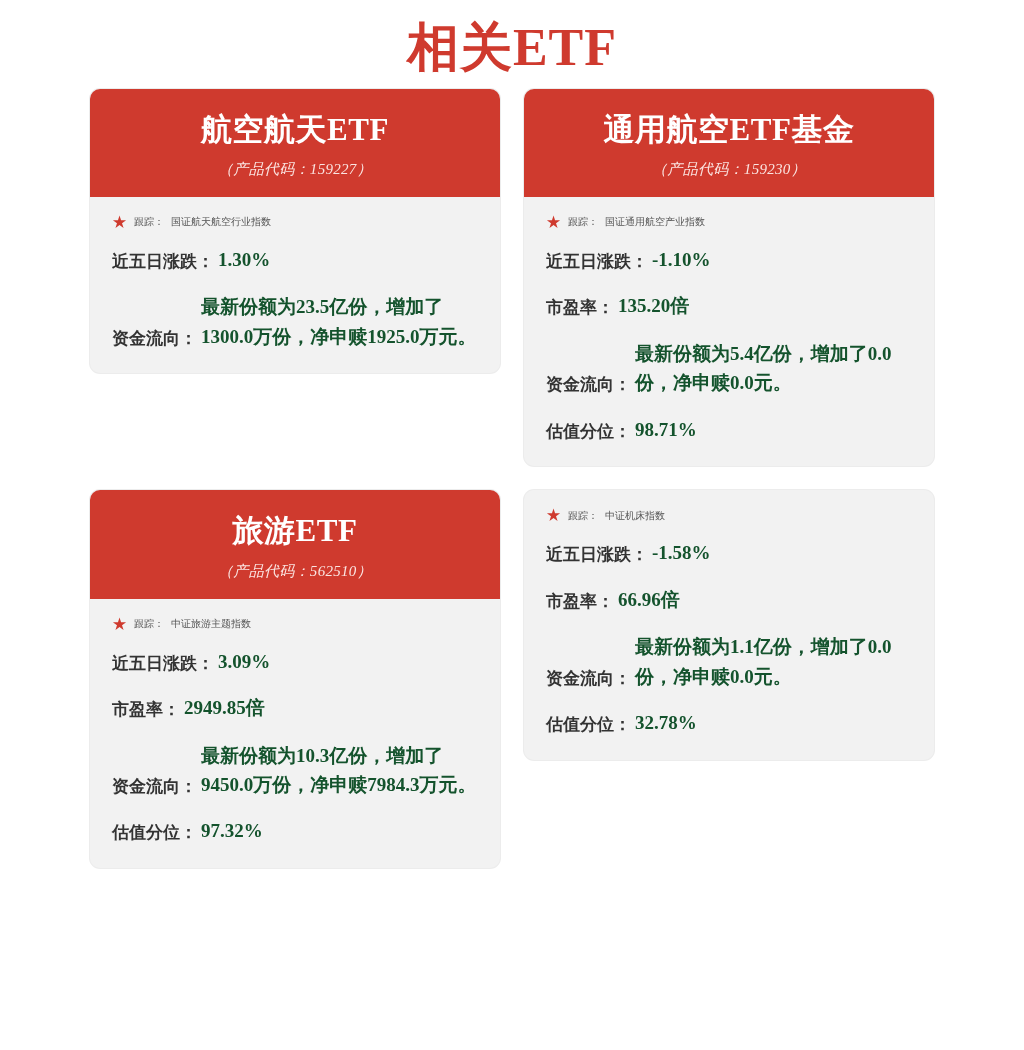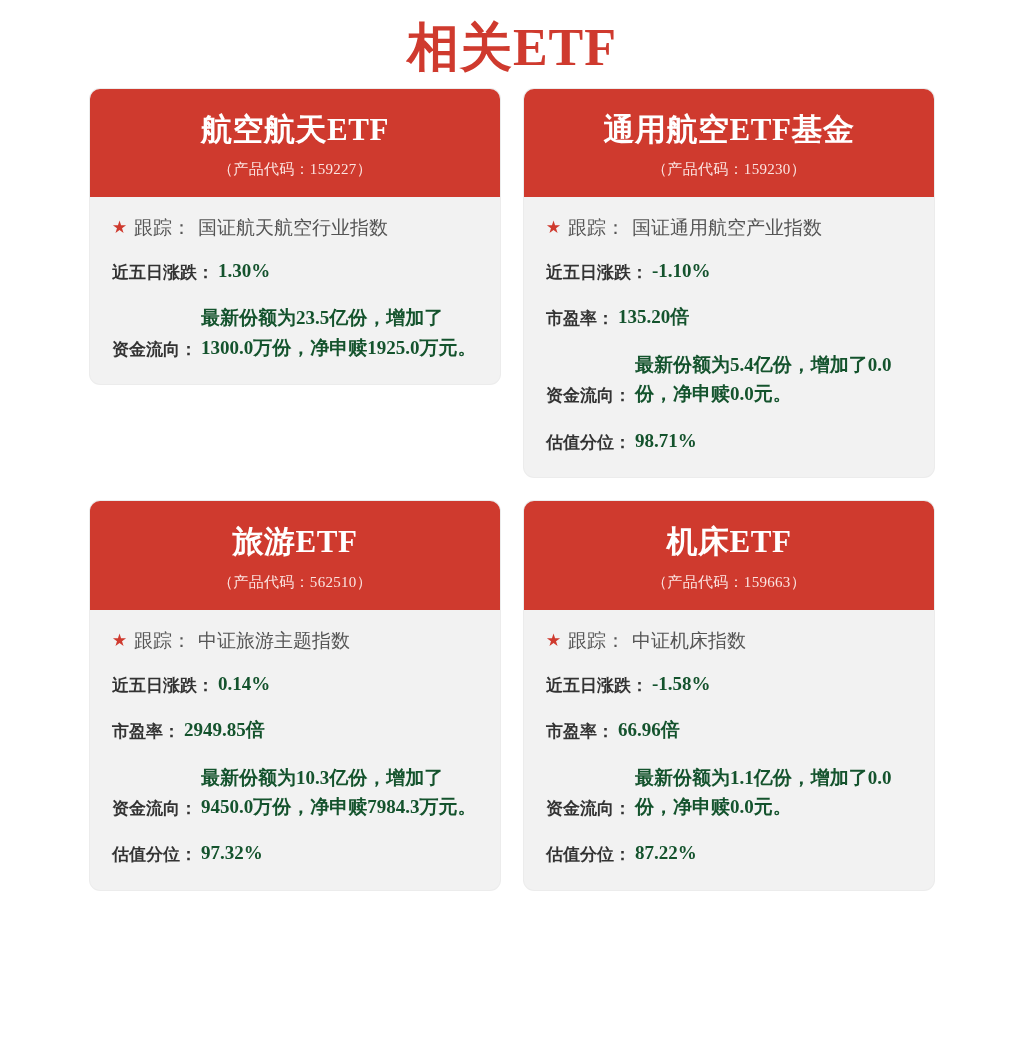--- a/index.html
+++ b/index.html
@@ -57,38 +57,39 @@
     font-size: 31px;
     font-weight: bold;
     line-height: 1.2;
     letter-spacing: 0.5px;
   }
   .card-code {
     color: #fbe4e1;
     font-size: 15px;
     margin-top: 12px;
     letter-spacing: 0.3px;
+    font-style: italic;
   }
   .card-body {
     padding: 18px 22px 22px 22px;
   }
   .track-row {
     display: flex;
     align-items: center;
     gap: 7px;
     margin-bottom: 16px;
   }
   .star-icon {
     color: #cf3a2e;
     font-size: 15px;
     line-height: 1;
   }
   .track-text {
     color: #555555;
-    font-size: 19px;
+    font-size: 10px;
   }
   .metric {
     display: flex;
     align-items: flex-end;
     margin-bottom: 18px;
     line-height: 1.5;
   }
   .metric:last-child {
     margin-bottom: 0;
   }
@@ -177,61 +178,57 @@
         <div class="card-code">（产品代码：562510）</div>
       </div>
       <div class="card-body">
         <div class="track-row">
           <span class="star-icon">★</span>
           <span class="track-text">跟踪：</span>
           <span class="track-text">中证旅游主题指数</span>
         </div>
         <div class="metric">
           <span class="metric-label">近五日涨跌：</span>
-          <span class="metric-value">0.14%</span>
+          <span class="metric-value">3.09%</span>
         </div>
         <div class="metric">
           <span class="metric-label">市盈率：</span>
           <span class="metric-value">2949.85倍</span>
         </div>
         <div class="metric">
           <span class="metric-label">资金流向：</span>
           <span class="metric-value long">最新份额为10.3亿份，增加了9450.0万份，净申赎7984.3万元。</span>
         </div>
         <div class="metric">
           <span class="metric-label">估值分位：</span>
           <span class="metric-value">97.32%</span>
         </div>
       </div>
     </div>
 
     <div class="card">
-      <div class="card-head">
-        <div class="card-name">机床ETF</div>
-        <div class="card-code">（产品代码：159663）</div>
-      </div>
       <div class="card-body">
         <div class="track-row">
           <span class="star-icon">★</span>
           <span class="track-text">跟踪：</span>
           <span class="track-text">中证机床指数</span>
         </div>
         <div class="metric">
           <span class="metric-label">近五日涨跌：</span>
           <span class="metric-value">-1.58%</span>
         </div>
         <div class="metric">
           <span class="metric-label">市盈率：</span>
           <span class="metric-value">66.96倍</span>
         </div>
         <div class="metric">
           <span class="metric-label">资金流向：</span>
           <span class="metric-value long">最新份额为1.1亿份，增加了0.0份，净申赎0.0元。</span>
         </div>
         <div class="metric">
           <span class="metric-label">估值分位：</span>
-          <span class="metric-value">87.22%</span>
+          <span class="metric-value">32.78%</span>
         </div>
       </div>
     </div>
 
   </div>
 </div>
 
 </body></html>

